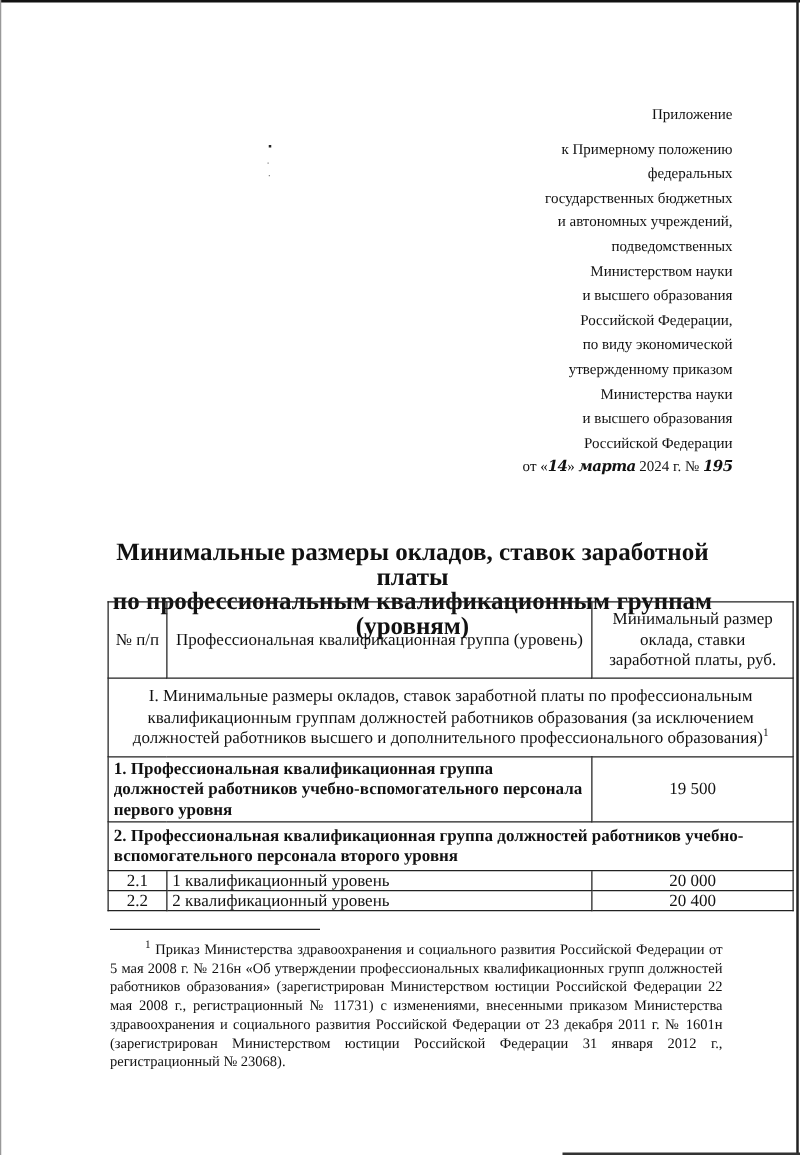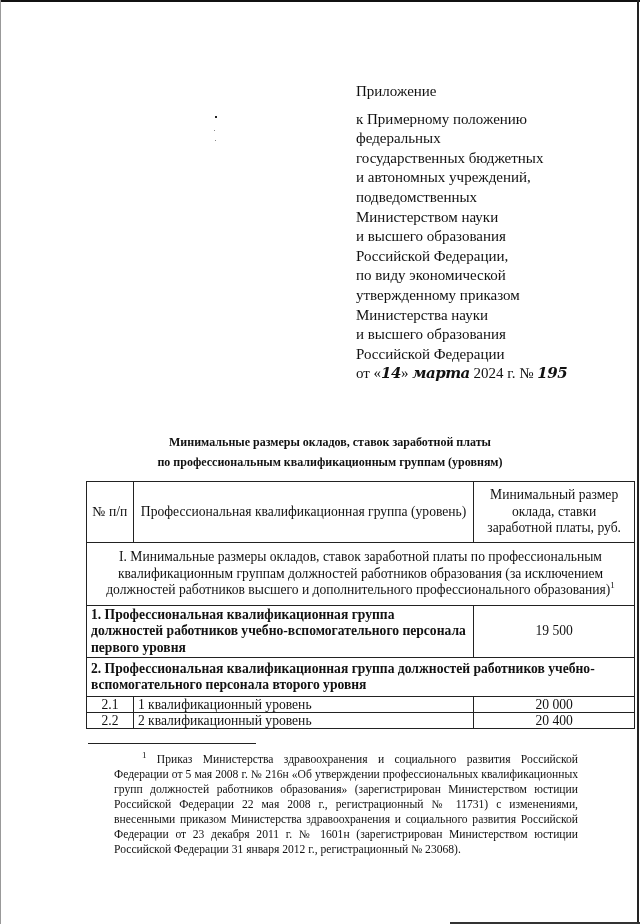--- a/index.html
+++ b/index.html
@@ -9,32 +9,32 @@
     font-family: "Liberation Serif", "DejaVu Serif", serif;
   }
   .scan-edge-top { position: absolute; left: 0; top: 0; width: 640px; height: 2px; background: #111; }
   .scan-edge-right { position: absolute; right: 1px; top: 0; width: 2px; height: 924px; background: #222; }
   .scan-edge-left { position: absolute; left: 0; top: 0; width: 1px; height: 924px; background: #999; }
   .scan-edge-bottom { position: absolute; left: 450px; bottom: 0; width: 190px; height: 2px; background: #333; }
   .speck { position: absolute; background: #222; }
 
   .appendix {
     position: absolute; left: 356px; top: 82px; width: 230px;
-    text-align: left; font-size: 15px; line-height: 19.6px;
+    text-align: right; font-size: 12px; line-height: 19.6px;
   }
   .appendix .title { margin-bottom: 8px; }
   .appendix .sig { white-space: nowrap; }
   .hand {
     font-family: "DejaVu Serif", serif; font-style: italic; font-weight: bold;
     letter-spacing: -0.5px; 
   }
 
   .heading {
     position: absolute; left: 90px; top: 433px; width: 480px;
-    text-align: center; font-weight: bold; font-size: 12px; line-height: 19.5px;
+    text-align: center; font-weight: bold; font-size: 20px; line-height: 19.5px;
   }
 
   table.grid {
     position: absolute; left: 86px; top: 481px; width: 549px;
     border-collapse: collapse; font-size: 13.6px; line-height: 16.4px;
   }
   table.grid td {
     border: 1px solid #222; padding: 0 4px; vertical-align: middle;
   }
   .c-num { width: 33px; text-align: center; }
@@ -47,21 +47,21 @@
   .group1-row .c-name { font-weight: bold; }
   .group2-row td { text-align: left; font-weight: bold; height: 38px; }
   .level-row td { height: 15px; line-height: 15px; }
   sup { font-size: 9px; line-height: 0; }
 
   .fn-rule { position: absolute; left: 88px; top: 743px; width: 168px; height: 1px; background: #222; }
   .footnote {
     position: absolute; left: 88px; top: 752px; width: 490px;
     font-size: 11.6px; line-height: 15px; text-align: justify;
   }
-  .footnote .first { text-indent: 28px; margin-left: 26px; }
+  .footnote .first { text-indent: 28px; }
 </style>
 </head>
 <body>
 
 <div class="scan-edge-top"></div>
 <div class="scan-edge-left"></div>
 <div class="scan-edge-right"></div>
 <div class="scan-edge-bottom"></div>
 <div class="speck" style="left:215px;top:116px;width:2px;height:2px;"></div>
 <div class="speck" style="left:214px;top:130px;width:1px;height:1px;background:#888;"></div>

